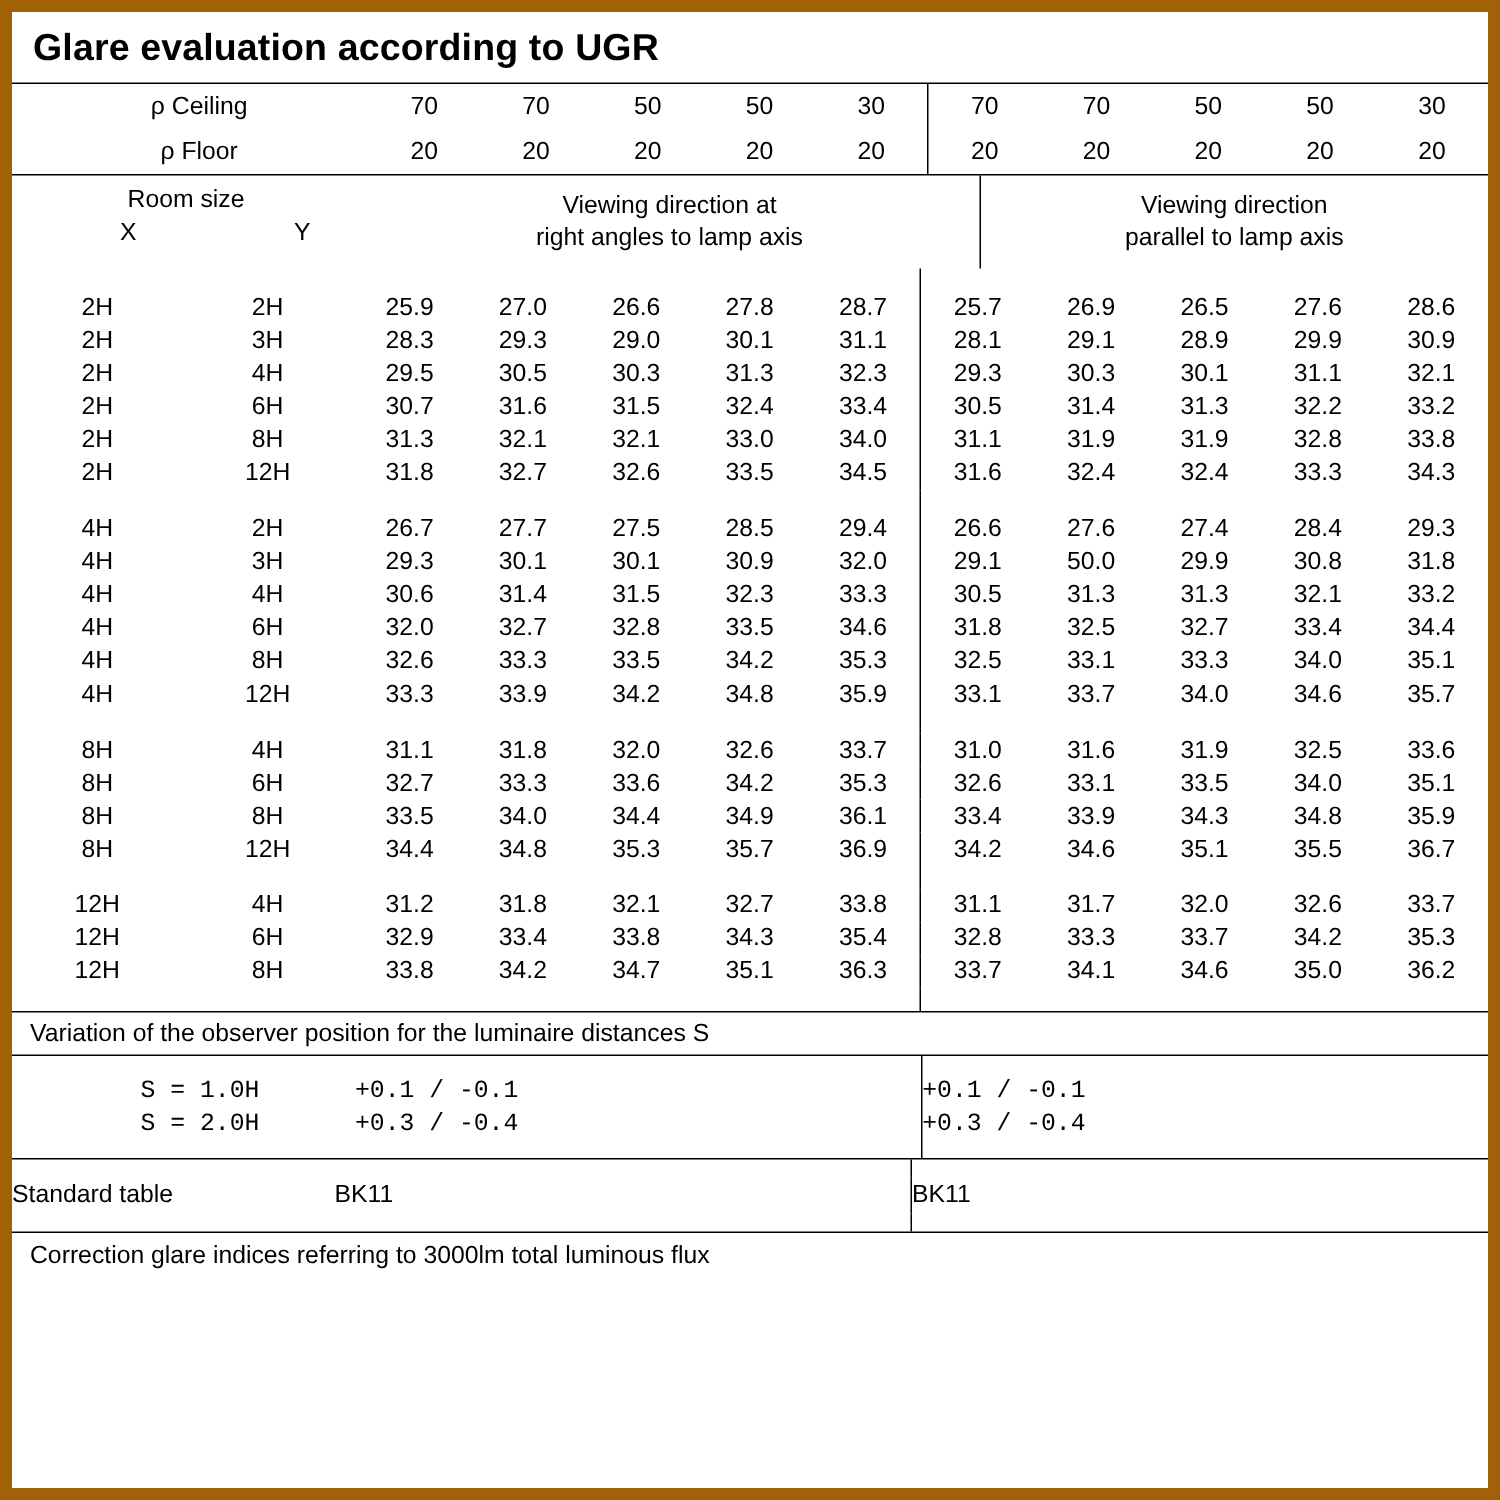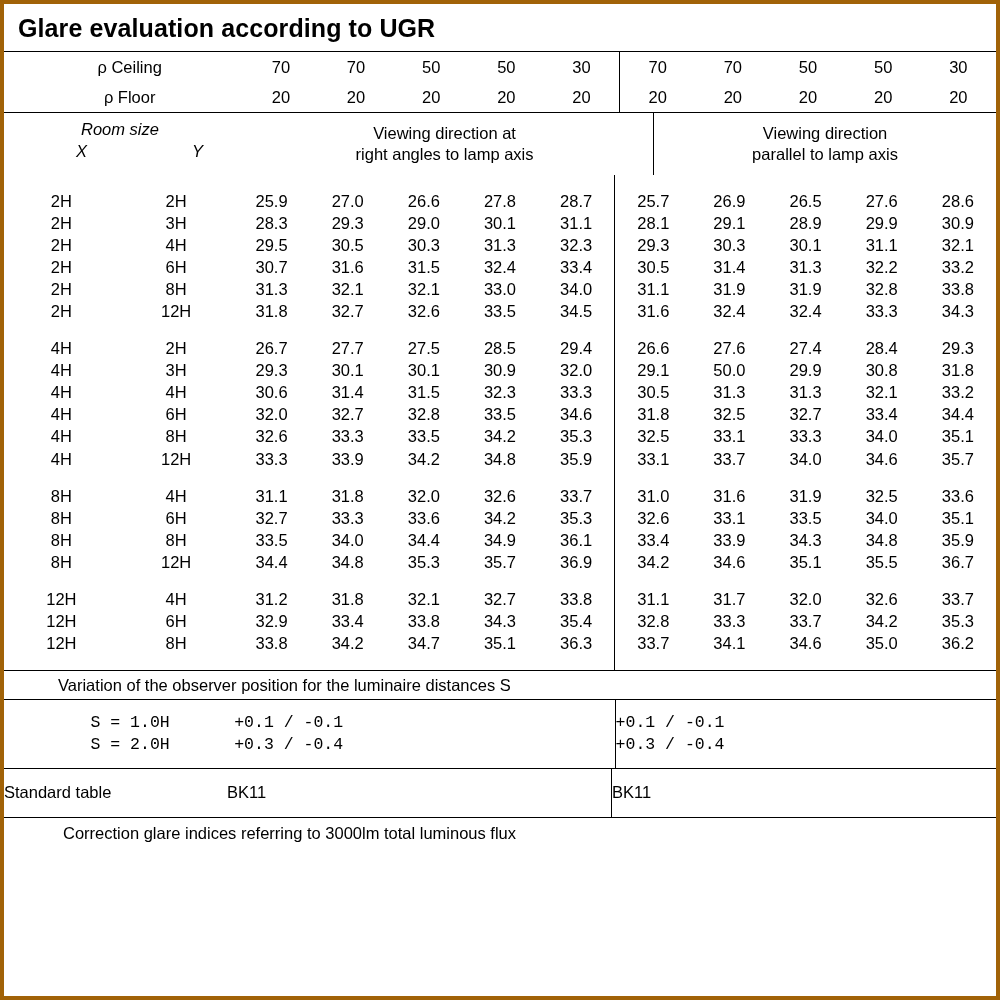--- a/index.html
+++ b/index.html
@@ -10,21 +10,21 @@
   body {
     font-family: "Liberation Sans", sans-serif;
     color: #000000;
   }
   .page {
     width: 1000px;
     height: 1000px;
     box-sizing: border-box;
     position: relative;
     background: #ffffff;
-    border: 4px solid #a16207;
+    border: 8px solid #a16207;
     overflow: hidden;
   }
   .title {
     font-size: 25px;
     font-weight: bold;
     padding: 10px 14px 8px 14px;
     letter-spacing: 0.1px;
   }
   .hr {
     border-top: 1px solid #000000;
@@ -60,21 +60,20 @@
   }
   .hdr-block td {
     height: 62px;
     text-align: center;
     vertical-align: middle;
     line-height: 1.25;
   }
   .roomsize-head {
     position: relative;
     height: 62px;
-    font-style: italic;
   }
   .roomsize-head .rs-title {
     position: absolute;
     left: 0;
     right: 0;
     top: 6px;
     text-align: center;
   }
   .roomsize-head .rs-x {
     position: absolute;
@@ -98,21 +97,20 @@
     width: 116px;
     text-align: center;
   }
   .gap-row td {
     height: 15px;
   }
   .note {
     padding: 5px 12px 4px 12px;
     font-size: 16.5px;
     white-space: nowrap;
-    margin-left: 42px;
   }
   .svar td {
     height: 22px;
     font-size: 16.5px;
     font-family: Liberation Mono, monospace;
   }
   .svar .lbl-center {
     width: 232px;
     text-align: center;
     padding-left: 22px !important;
@@ -122,21 +120,20 @@
     width: 384px;
   }
   .std td {
     height: 24px;
     font-size: 16.5px;
   }
   .pad-top td { height: 12px; }
   .footer {
     padding: 6px 12px 0 12px;
     font-size: 16.5px;
-    margin-left: 47px;
   }
 </style>
 </head>
 <body>
 
 <div class="page">
 
   <div class="title">Glare evaluation according to UGR</div>
   <div class="hr"></div>
 

